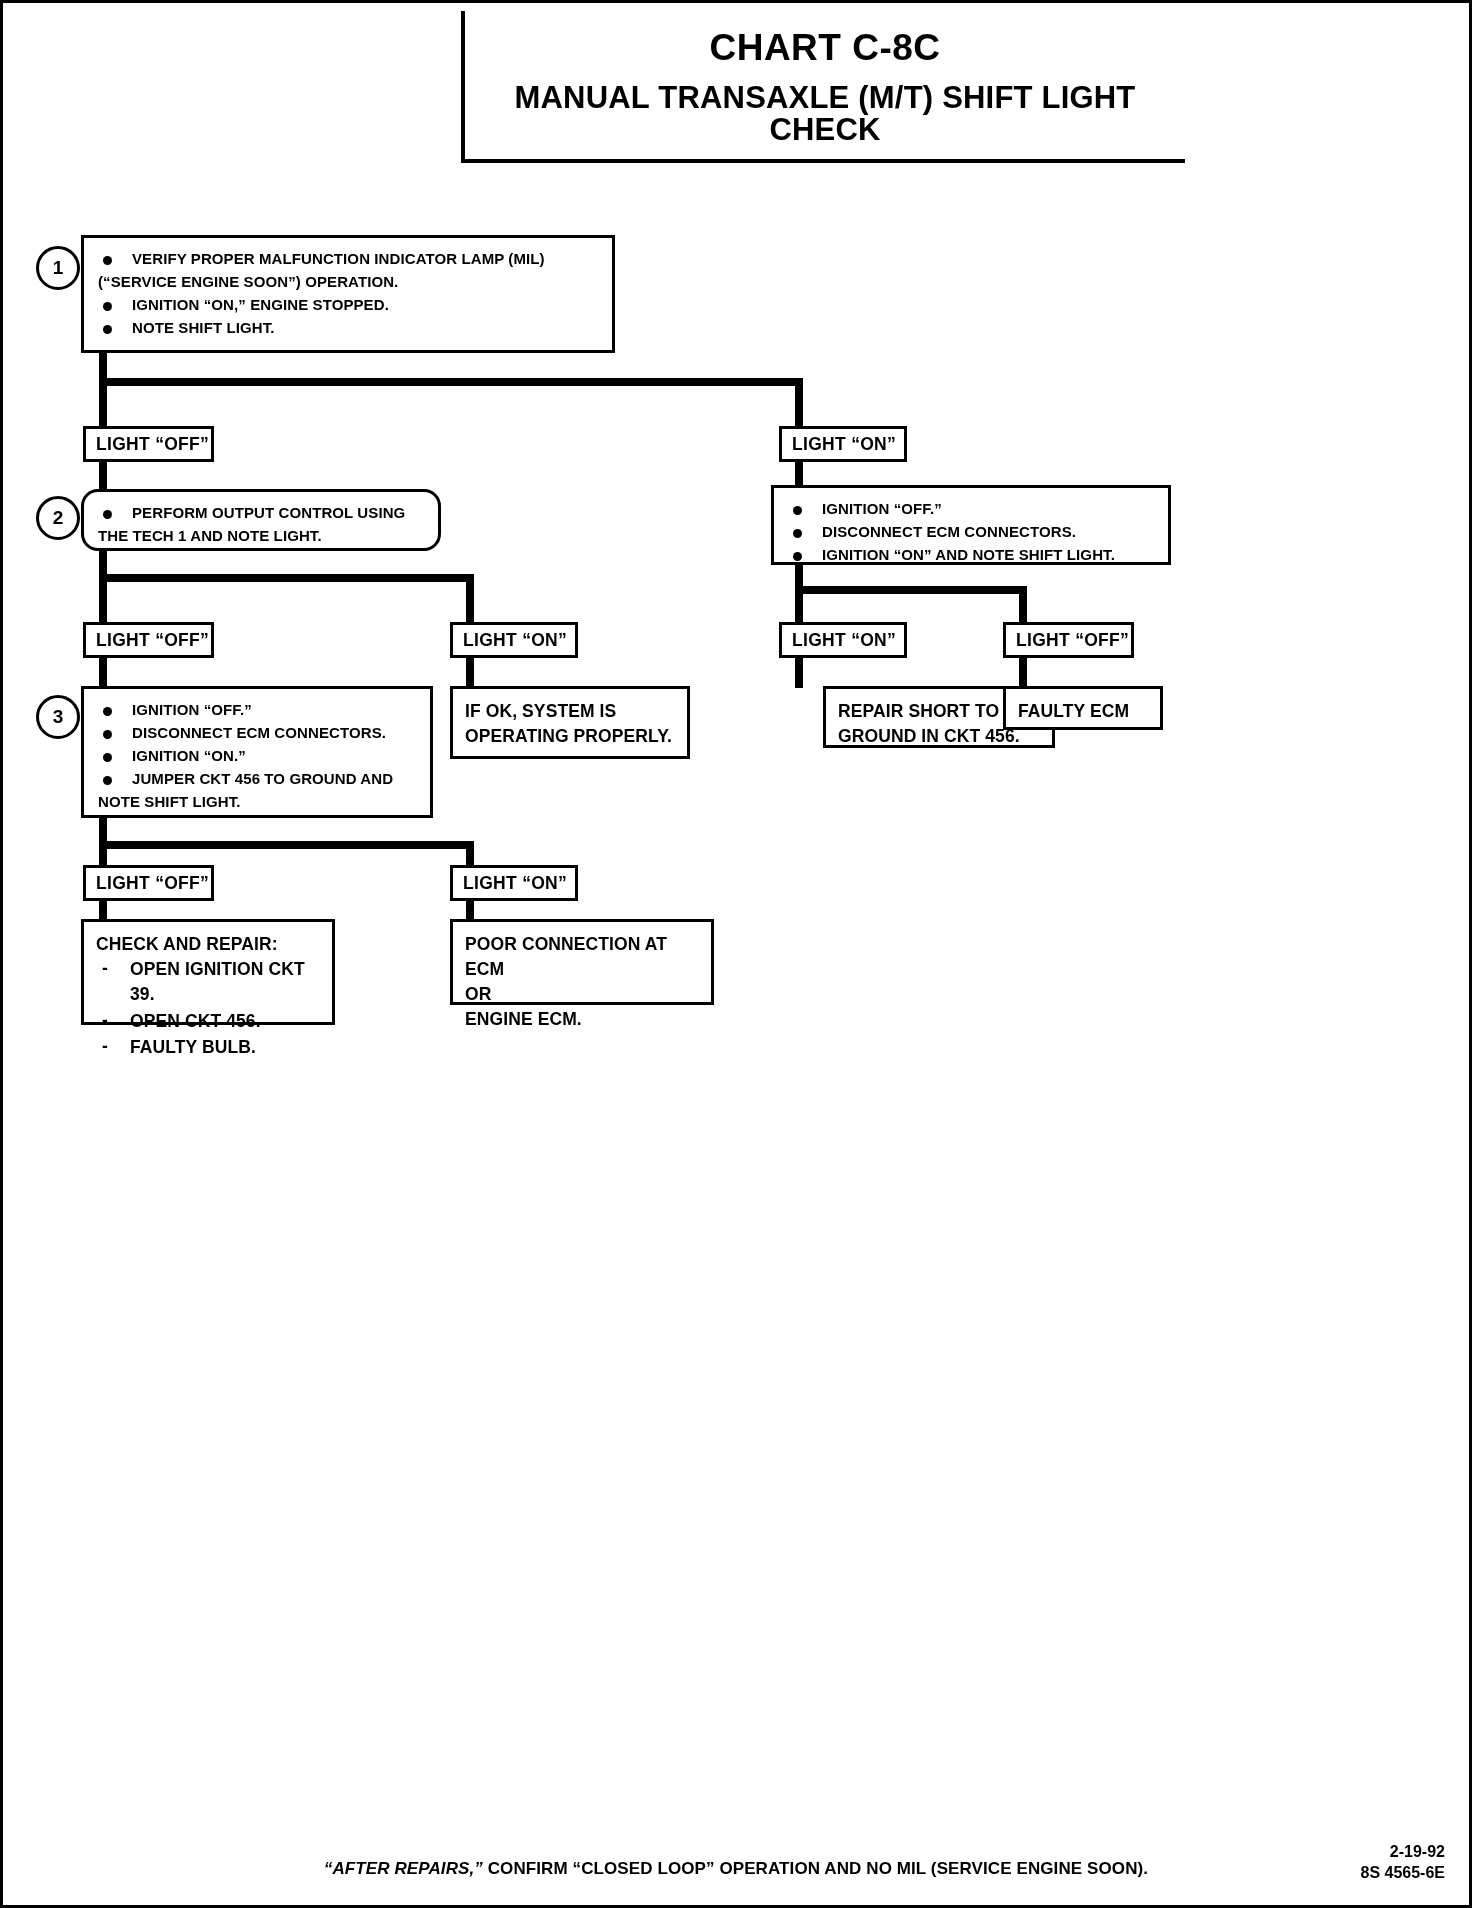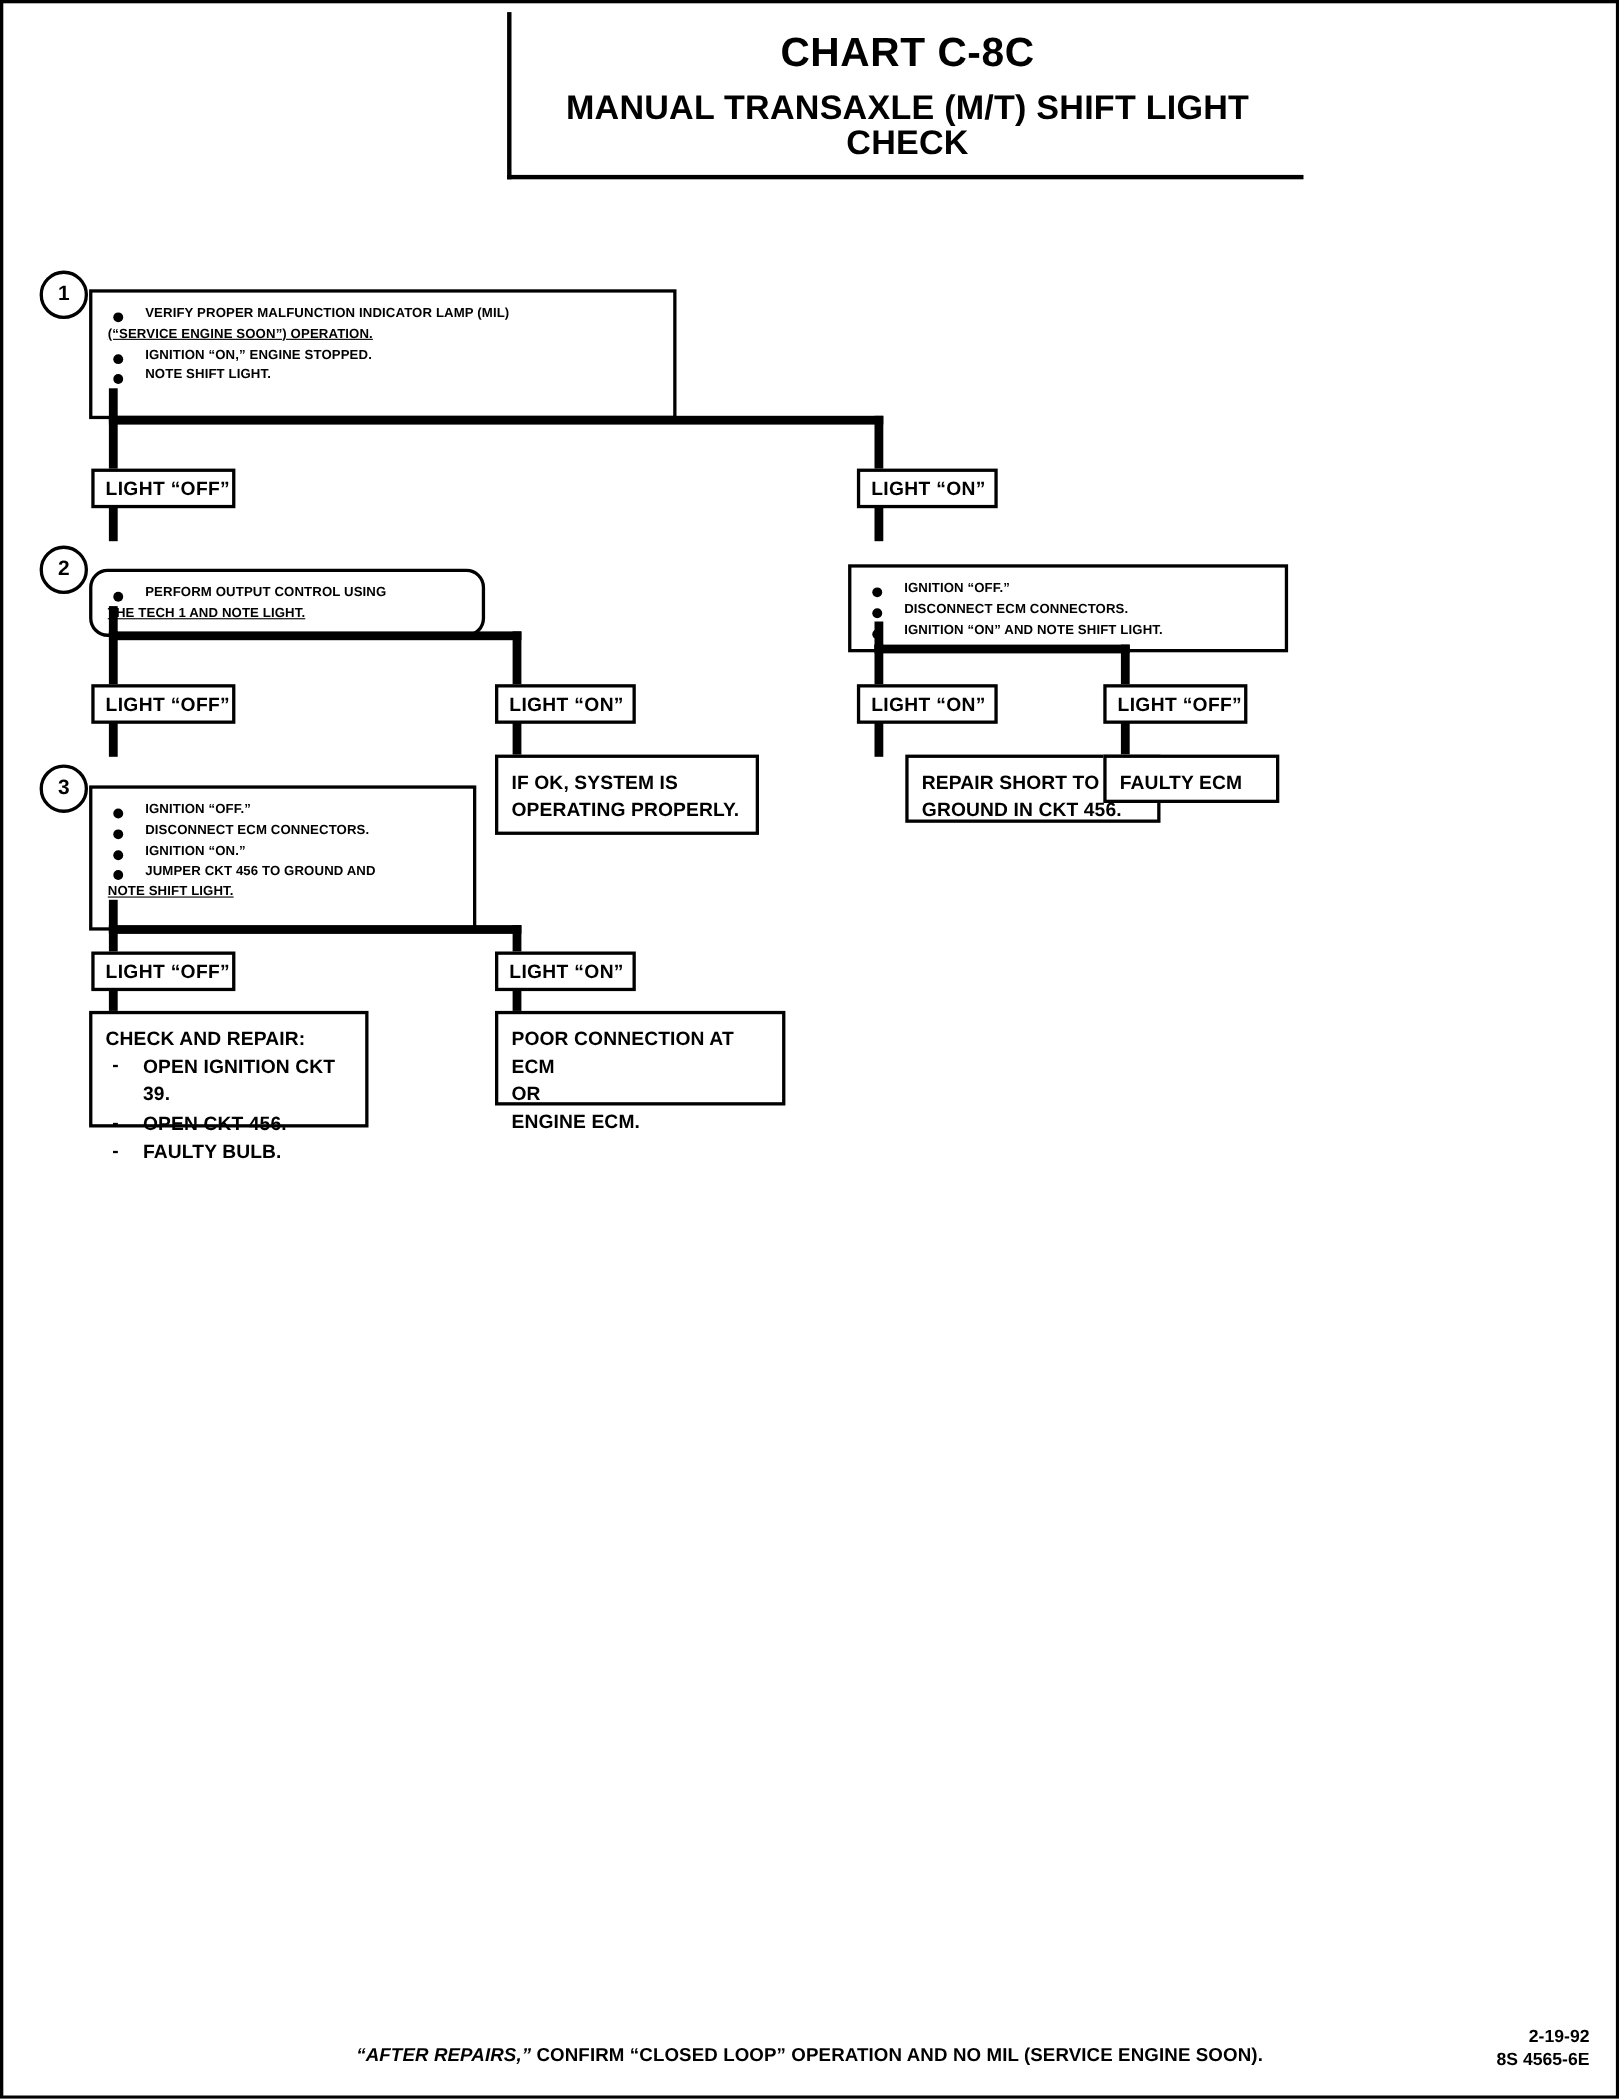--- a/index.html
+++ b/index.html
@@ -41,24 +41,23 @@
   .box{
     position:absolute;
     box-sizing:border-box;
     border:3px solid #000;
     background:#fff;
     color:#000;
     font-weight:bold;
   }
   .step-box{
     padding:10px 12px 10px 14px;
-    font-size:12px;
+    font-size:15px;
     line-height:1.40;
     letter-spacing:0.1px;
-    margin-top:28px;
   }
   .label-box{
     padding:6px 12px 6px 10px;
     font-size:17.5px;
     letter-spacing:0.3px;
     white-space:nowrap;
     display:flex; align-items:center;
   }
   .plain-box{
     padding:10px 12px 10px 12px;
@@ -83,21 +82,21 @@
   ul.dlist > li{
     position:relative;
     padding-left:34px;
     margin:0 0 2px 0;
   }
   ul.dlist > li::before{
     content:"-";
     position:absolute; left:6px; top:-1px;
     font-weight:bold;
   }
-  .li-plain{ padding-left:34px; margin:0 0 2px 0;text-decoration:underline; }
+  .li-plain{ padding-left:34px; margin:0 0 2px 0; }
   .noindent{ padding-left:0 !important; }
   .noindent::before{ display:none !important; }
 
   
   .step-num{
     position:absolute;
     width:38px; height:38px;
     border:3px solid #000;
     border-radius:50%;
     background:#fff;

